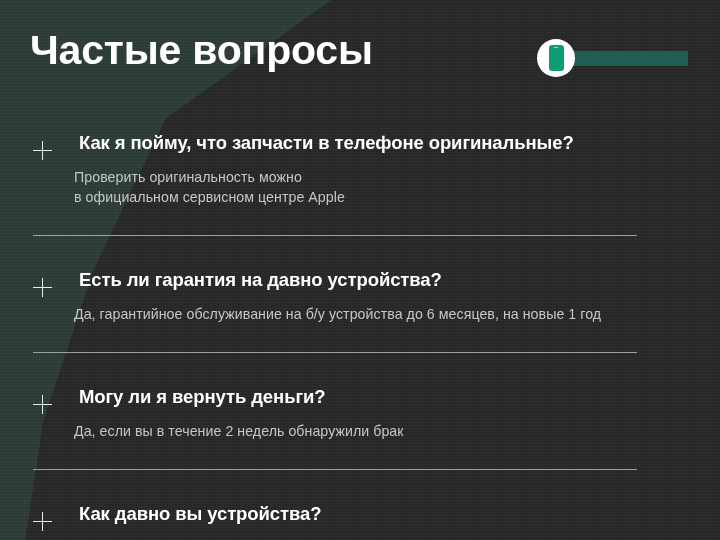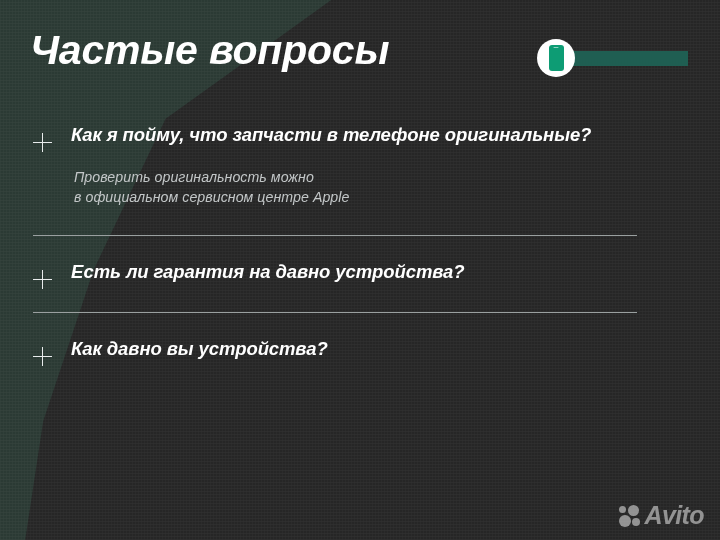--- a/index.html
+++ b/index.html
@@ -8,21 +8,20 @@
     padding: 0;
     background: #1b1b1b;
   }
   #canvas {
     position: relative;
     width: 720px;
     height: 540px;
     overflow: hidden;
     background: #7f1d1d;
     font-family: "Liberation Sans", "DejaVu Sans", sans-serif;
-    font-style: italic;
     -webkit-font-smoothing: antialiased;
   }
 
   
   .bg-base {
     position: absolute;
     inset: 0;
     background: #262626;
   }
   .bg-green {
@@ -143,29 +142,29 @@
     width: 19px;
     height: 1.4px;
   }
   .plus-icon::after {
     top: 0;
     left: 9px;
     height: 19px;
     width: 1.4px;
   }
   .faq-q {
-    margin: 0;
+    margin: 8px;
     font-size: 18.5px;
     line-height: 24px;
     font-weight: 700;
     color: #ffffff;
     letter-spacing: -0.1px;
   }
   .faq-a {
-    margin: 20px 0 0 3px;
+    margin: 12px 0 0 3px;
     font-size: 14.2px;
     line-height: 20px;
     font-weight: 400;
     color: #c3c7c8;
     letter-spacing: 0.05px;
     white-space: pre-line;
   }
   .faq-divider {
     height: 1px;
     background: #9aa0a0;
@@ -242,41 +241,43 @@
       </div>
       <div class="sp-1"></div>
       <div class="faq-divider"></div>
       <div class="sp-2"></div>
     </div>
 
     <div class="faq-block">
       <div class="faq-item">
         <span class="plus-icon"></span>
         <p class="faq-q">Есть ли гарантия на давно устройства?</p>
+        <p class="faq-a">Да, гарантийное обслуживание на б/у устройства до 6 месяцев, на новые 1 год</p>
       </div>
       <div class="sp-1"></div>
       <div class="faq-divider"></div>
       <div class="sp-2"></div>
     </div>
 
+    <div class="faq-block">
+      <div class="faq-item">
+        <span class="plus-icon"></span>
+        <p class="faq-q">Могу ли я вернуть деньги?</p>
+        <p class="faq-a">Да, если вы в течение 2 недель обнаружили брак</p>
+      </div>
+      <div class="sp-1"></div>
+      <div class="faq-divider"></div>
+      <div class="sp-2"></div>
+    </div>
 
     <div class="faq-block">
       <div class="faq-item">
         <span class="plus-icon"></span>
         <p class="faq-q">Как давно вы устройства?</p>
       </div>
       <div class="sp-1"></div>
 
     </div>
 
   </div>
 
-  <div class="avito">
-    <span class="avito-mark">
-      <i class="avito-dot-a"></i>
-      <i class="avito-dot-b"></i>
-      <i class="avito-dot-c"></i>
-      <i class="avito-dot-d"></i>
-    </span>
-    <span class="avito-word">Avito</span>
-  </div>
 
 </div>
 
 </body></html>

